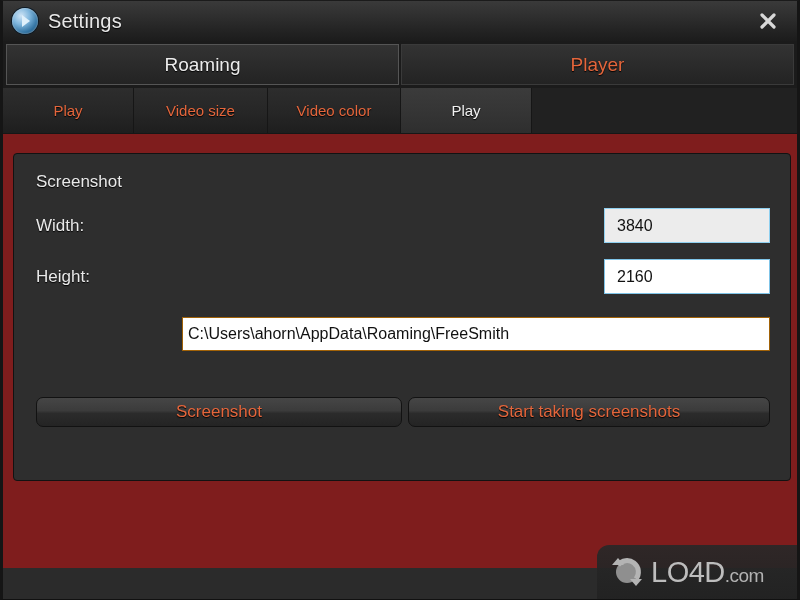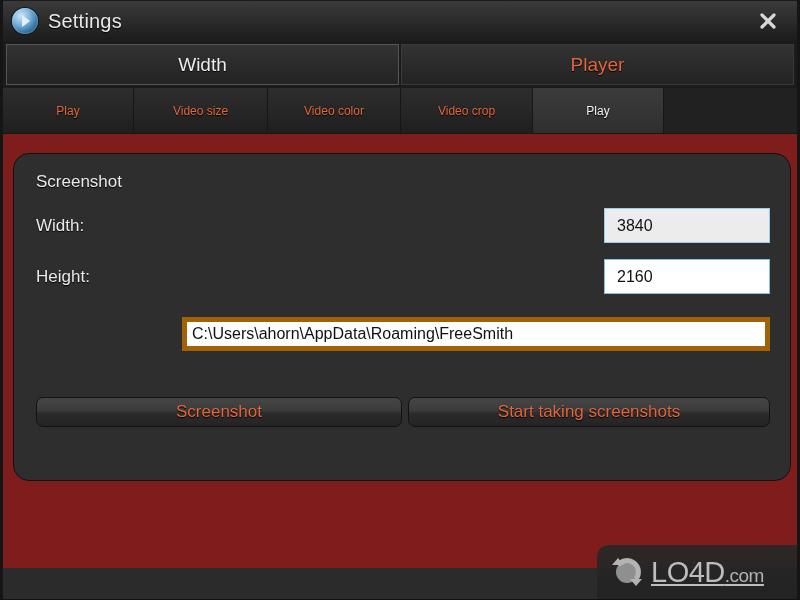--- a/index.html
+++ b/index.html
@@ -117,21 +117,21 @@
     right: 0;
     height: 45px;
     display: flex;
     background: #212121;
     border-bottom: 1px solid #171717;
   }
   .tab {
     display: flex;
     align-items: center;
     justify-content: center;
-    font-size: 12px;
+    font-size: 15px;
     color: #e4663c;
     text-shadow: 0 1px 1px #000;
     cursor: pointer;
     background: linear-gradient(180deg, #2d2d2d 0%, #262626 55%, #1e1e1e 100%);
     border-right: 1px solid #161616;
     box-sizing: border-box;
     white-space: nowrap;
   }
   .tab.active {
     color: #f2f2f2;
@@ -141,21 +141,21 @@
   
   .panel {
     position: absolute;
     left: 10px;
     top: 152px;
     width: 778px;
     height: 328px;
     box-sizing: border-box;
     background: #2e2e2e;
     border: 1px solid #121212;
-    border-radius: 16px;
+    border-radius: 4px;
   }
   .footer {
     position: absolute;
     left: 0;
     right: 0;
     top: 567px;
     height: 32px;
     background: #2b2b2b;
   }
 
@@ -219,21 +219,21 @@
     align-items: center;
     justify-content: center;
   }
   .path-input {
     position: absolute;
     left: 168px;
     top: 163px;
     width: 588px;
     height: 34px;
     box-sizing: border-box;
-    border: 5px solid #a16207;
+    border: 1px solid #a16207;
     background: #ffffff;
     font-family: "Liberation Sans", sans-serif;
     font-size: 16px;
     color: #111;
     padding: 0 5px;
     outline: none;
   }
 
   .action-btn {
     position: absolute;
@@ -275,61 +275,57 @@
     margin-left: 10px;
     margin-right: 4px;
     flex: none;
     position: relative;
   }
   .wm-text {
     color: #bdbdbd;
     font-size: 29px;
     letter-spacing: -.5px;
     line-height: 1;
-    text-decoration: underline;
   }
   .wm-text .suffix { font-size: 19px; color: #b2b2b2; }
 </style>
 </head>
 <body>
 
 <div class="window">
 
   <div class="titlebar">
     <div class="app-icon"></div>
     <div class="title-text">Settings</div>
     <div class="close-btn">
       <svg width="18" height="18" viewBox="0 0 18 18">
         <path d="M3 3 L15 15 M15 3 L3 15" stroke="#d8d8d8" stroke-width="3.2" stroke-linecap="round" fill="none"></path>
       </svg>
     </div>
   </div>
 
   <div class="segrow">
     <div class="seg left">
-      <span>Width</span>
+      <span>Roaming</span>
     </div>
     <div class="seg right">
       <span>Player</span>
     </div>
   </div>
 
   <div class="tabs">
     <div class="tab" style="width:131px">
         <span>Play</span>
       </div>
     <div class="tab" style="width:134px">
         <span>Video size</span>
       </div>
     <div class="tab" style="width:133px">
         <span>Video color</span>
       </div>
-    <div class="tab" style="width:132px">
-        <span>Video crop</span>
-      </div>
     <div class="tab active" style="width:131px">
         <span>Play</span>
       </div>
   </div>
 
   <div class="panel">
 
     <div class="section-title">Screenshot</div>
 
     <div class="field-label lbl-width">Width:</div>

